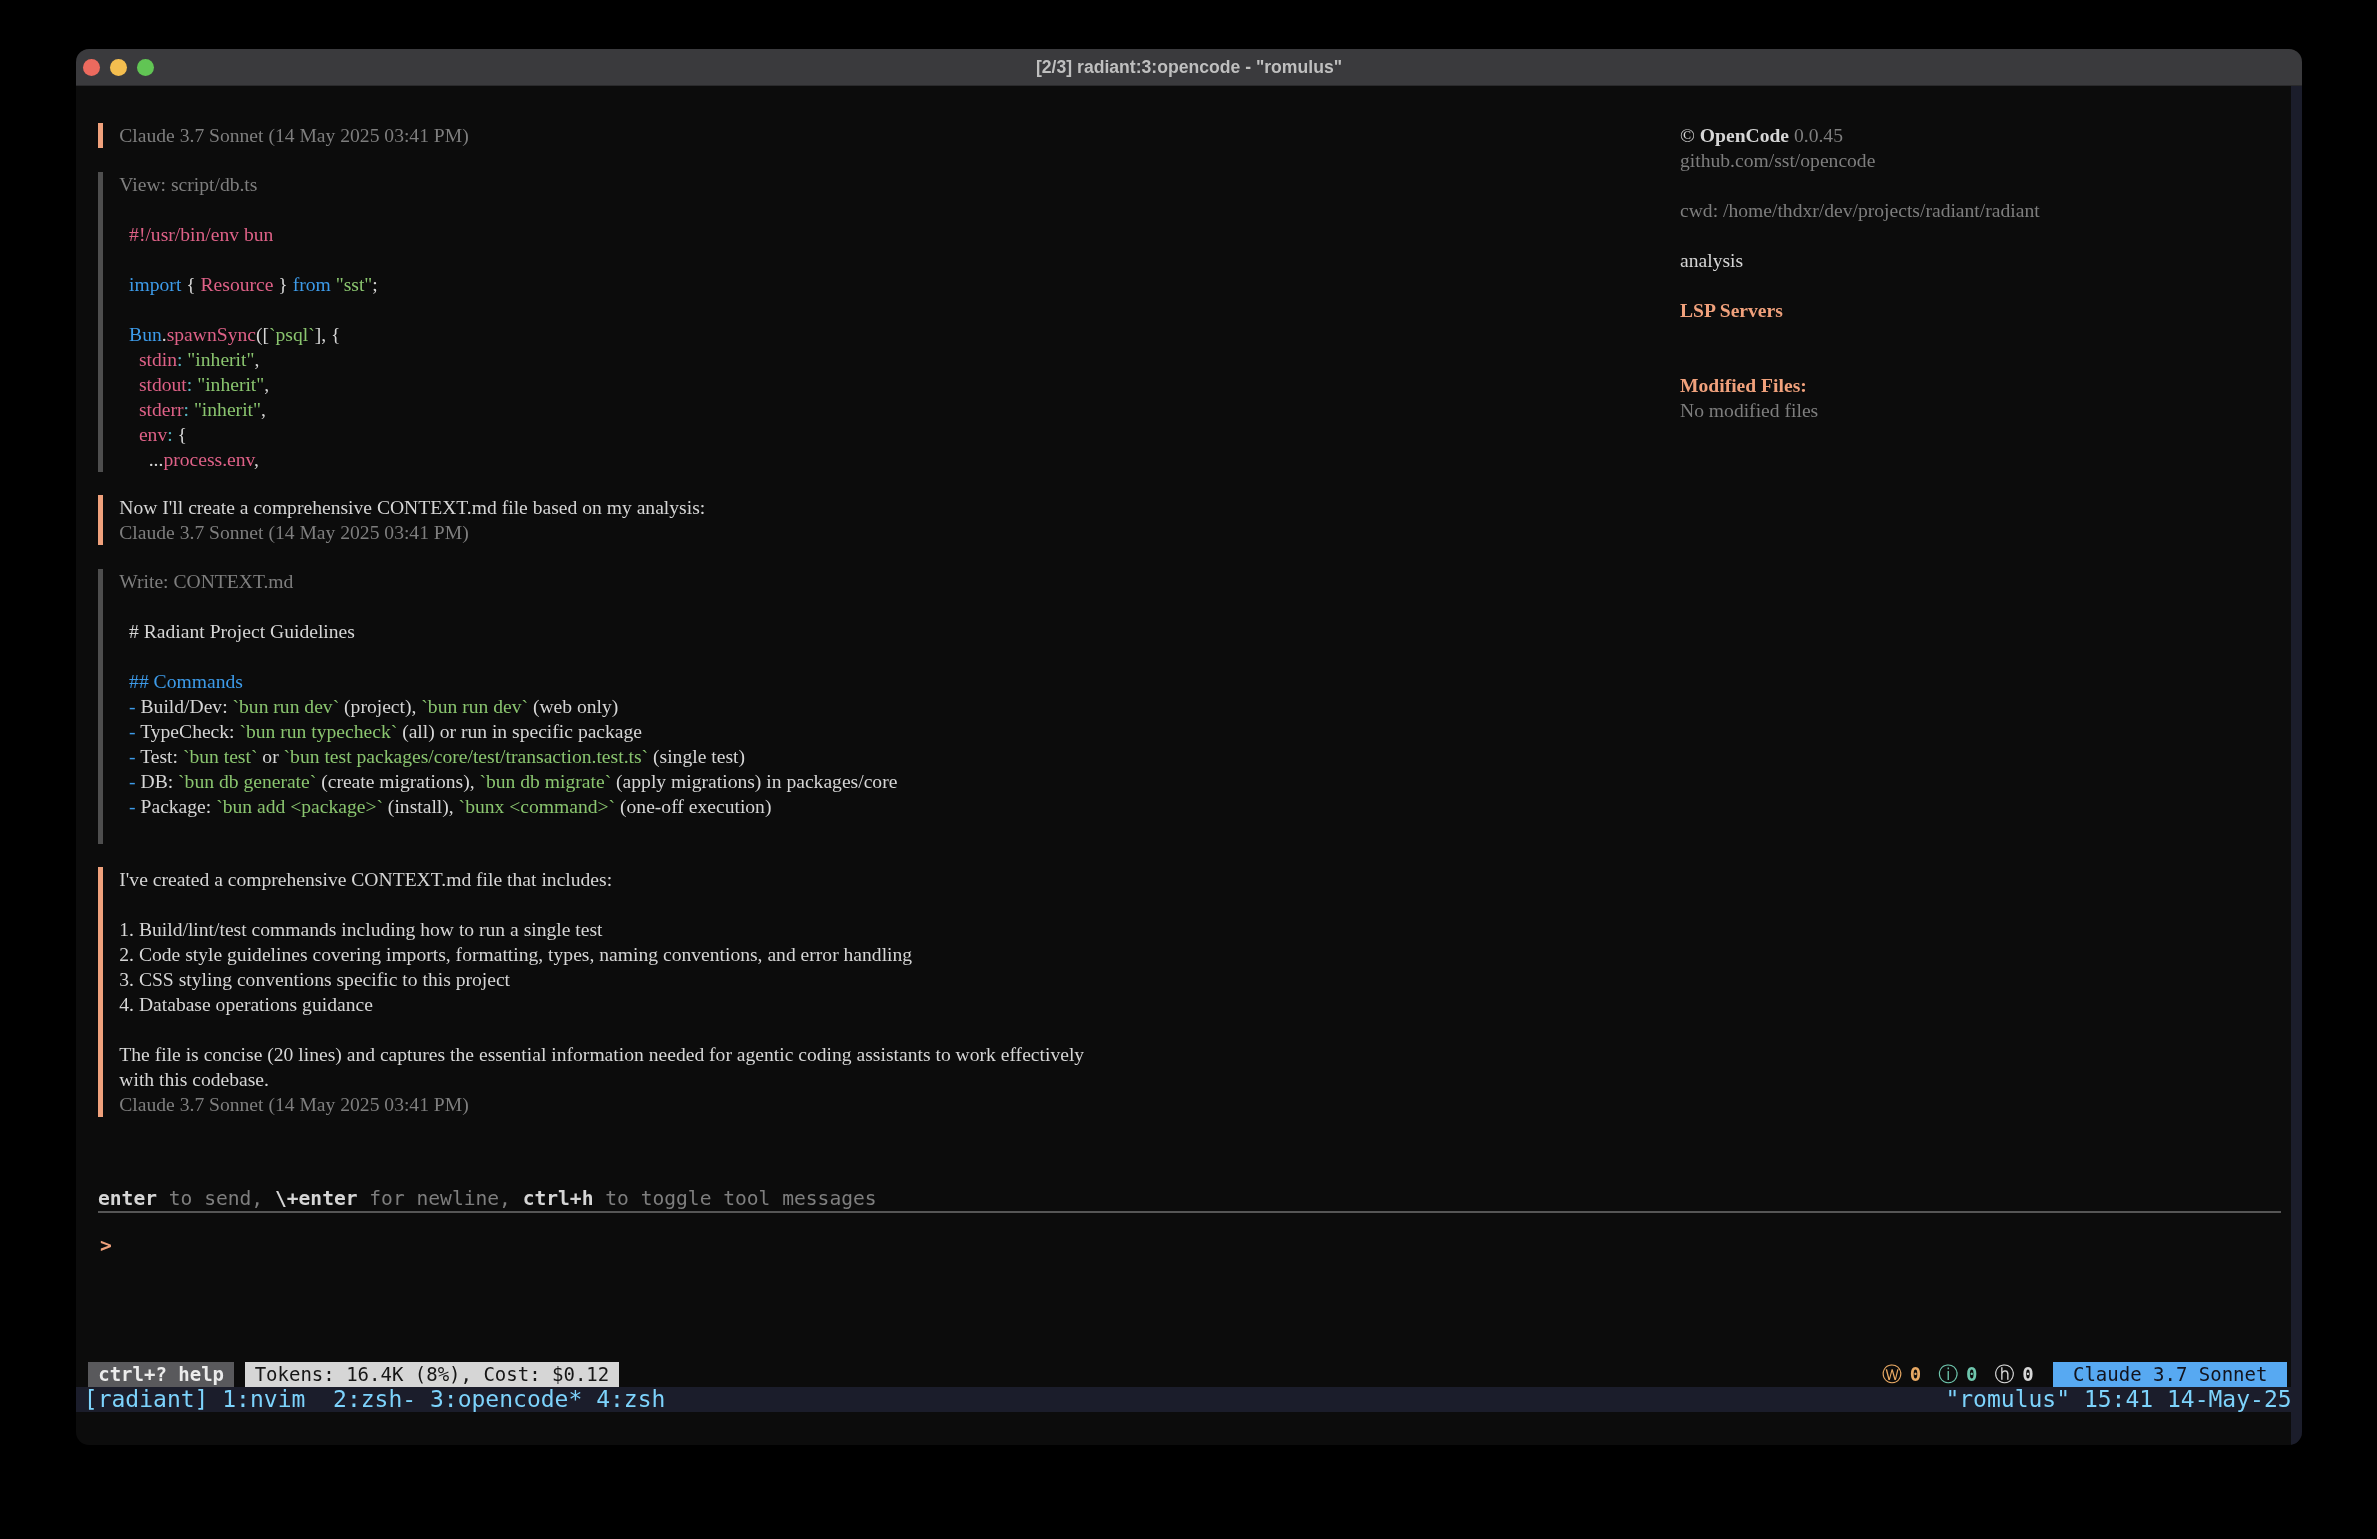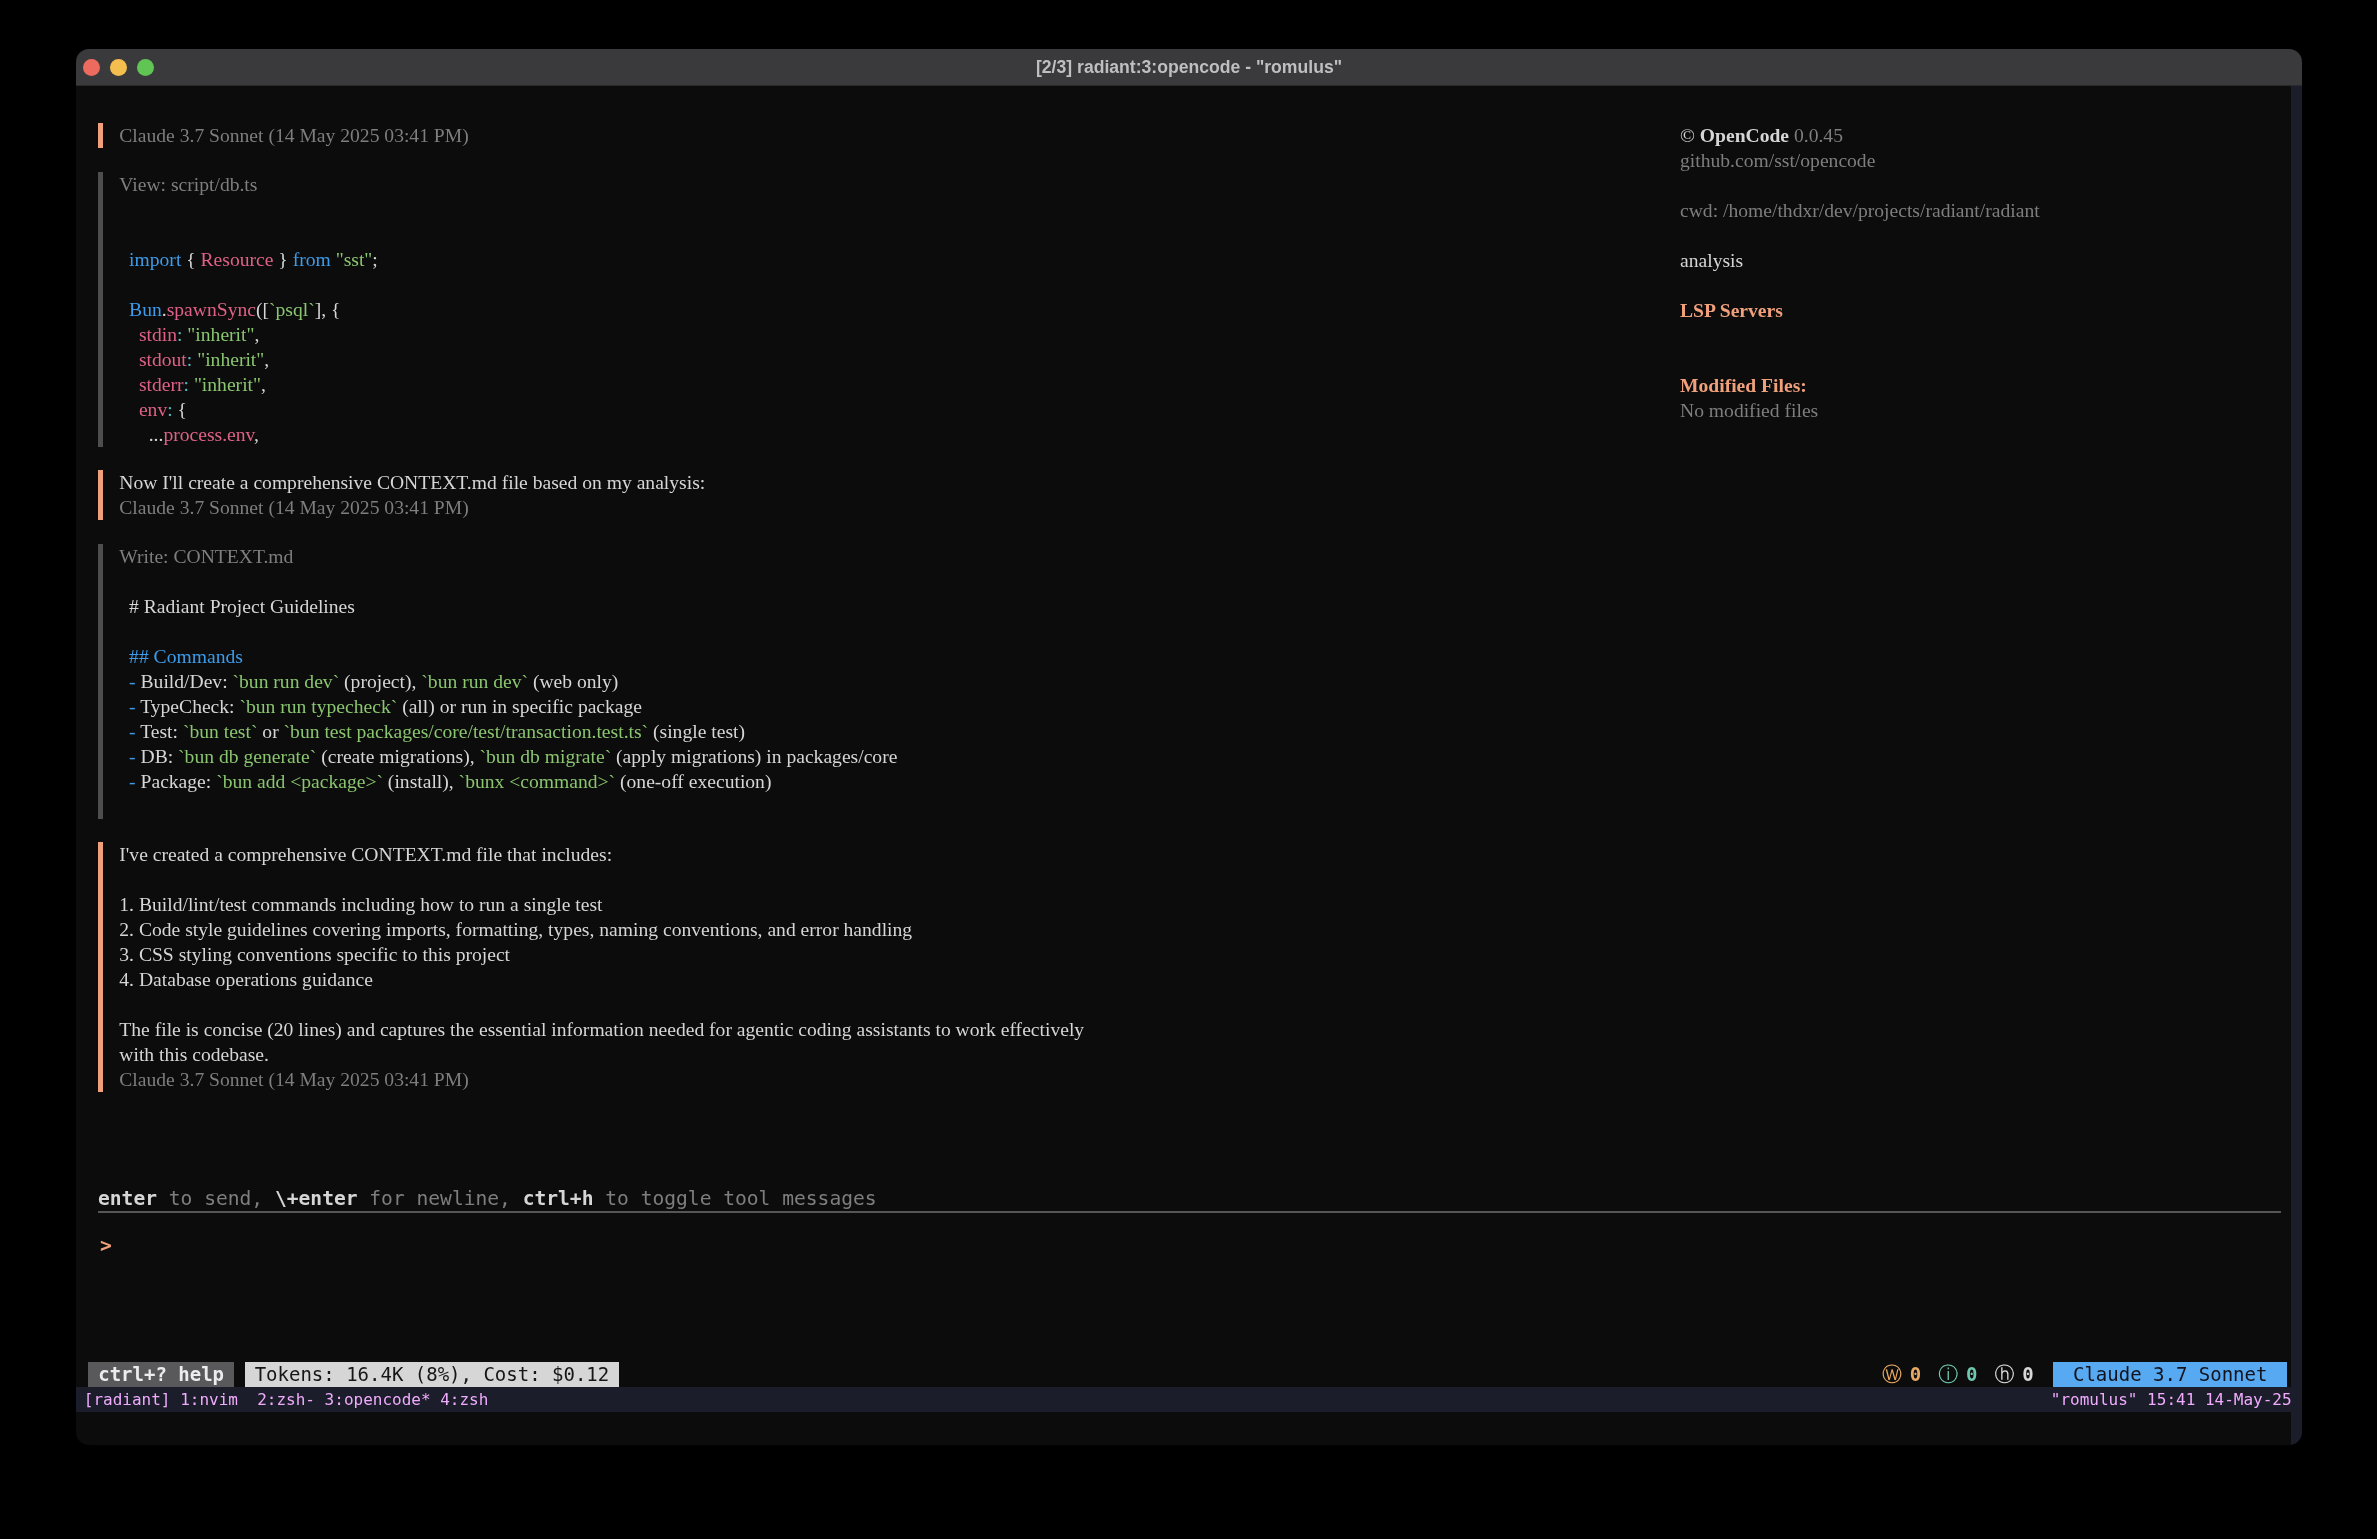--- a/index.html
+++ b/index.html
@@ -67,23 +67,23 @@
   .badge { display:flex; align-items:center; padding:0 9.8px; white-space:pre; }
   .badge.help  { background:#59595C; color:#ECECEC; font-weight:bold; margin-left:12.4px; }
   .badge.usage { background:#D6D6D6; color:#161616; margin-left:11px; }
   .diagnostics { margin-left:auto; display:flex; align-items:center; }
   .diag-glyph { font-family:"DejaVu Sans", sans-serif; font-size:20px; margin-left:17px; }
   .diag-count { font-weight:bold; margin-left:7.8px; }
   .badge.model { background:#57A9F2; color:#12131C; margin-left:19.6px; margin-right:15px; padding:0 19.6px; }
 
   
   .tmux-bar {
-    flex:0 0 25px; background:#1B1D2B; color:#f0abfc;
+    flex:0 0 25px; background:#1B1D2B; color:#7dd3fc;
     display:flex; align-items:center; justify-content:space-between;
-    font-size:16px; padding:0 10.4px 0 7.8px; white-space:pre; z-index:1;
+    font-size:23px; padding:0 10.4px 0 7.8px; white-space:pre; z-index:1;
   }
   .window-footer { flex:0 0 33px; }
 </style>
 </head>
 <body>
 
 <div class="canvas">
   <div class="window">
 
     <div class="titlebar">
@@ -99,20 +99,21 @@
       <div class="scroll-strip"></div>
 
       <div class="main">
         <div class="chat">
             <div class="block bar-orange">
               <div class="line"><span class="c-gray">Claude 3.7 Sonnet (14 May 2025 03:41 PM)</span></div>
             </div>
             <div class="block bar-gray">
               <div class="line"><span class="c-gray">View: script/db.ts</span></div>
               <div class="line">&nbsp;</div>
+              <div class="line"><span class="c-pink">  #!/usr/bin/env bun</span></div>
               <div class="line">&nbsp;</div>
               <div class="line"><span class="c-white">  </span><span class="c-blue">import</span><span class="c-white"> { </span><span class="c-pink">Resource</span><span class="c-white"> } </span><span class="c-blue">from</span><span class="c-white"> </span><span class="c-green">"sst"</span><span class="c-white">;</span></div>
               <div class="line">&nbsp;</div>
               <div class="line"><span class="c-white">  </span><span class="c-blue">Bun</span><span class="c-white">.</span><span class="c-pink">spawnSync</span><span class="c-white">([</span><span class="c-green">`psql`</span><span class="c-white">], {</span></div>
               <div class="line"><span class="c-pink">    stdin</span><span class="c-cyan">:</span><span class="c-white"> </span><span class="c-green">"inherit"</span><span class="c-white">,</span></div>
               <div class="line"><span class="c-pink">    stdout</span><span class="c-cyan">:</span><span class="c-white"> </span><span class="c-green">"inherit"</span><span class="c-white">,</span></div>
               <div class="line"><span class="c-pink">    stderr</span><span class="c-cyan">:</span><span class="c-white"> </span><span class="c-green">"inherit"</span><span class="c-white">,</span></div>
               <div class="line"><span class="c-pink">    env</span><span class="c-cyan">:</span><span class="c-white"> {</span></div>
               <div class="line"><span class="c-white">      ...</span><span class="c-pink">process.env</span><span class="c-white">,</span></div>
             </div>

